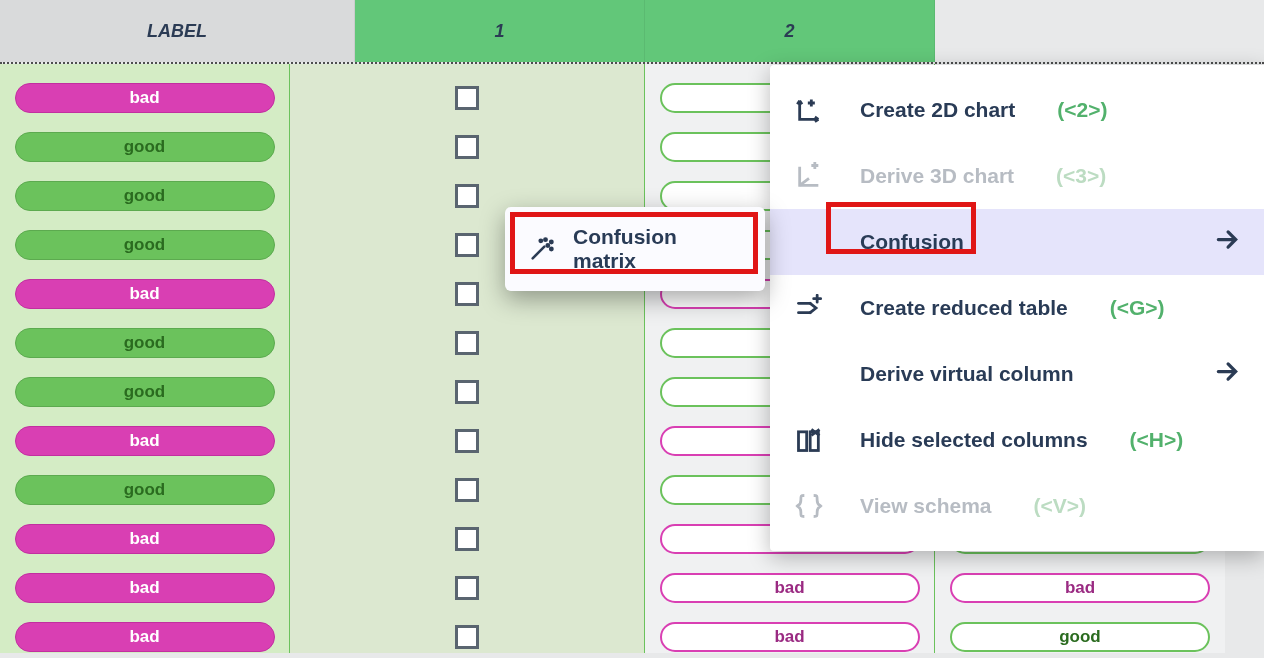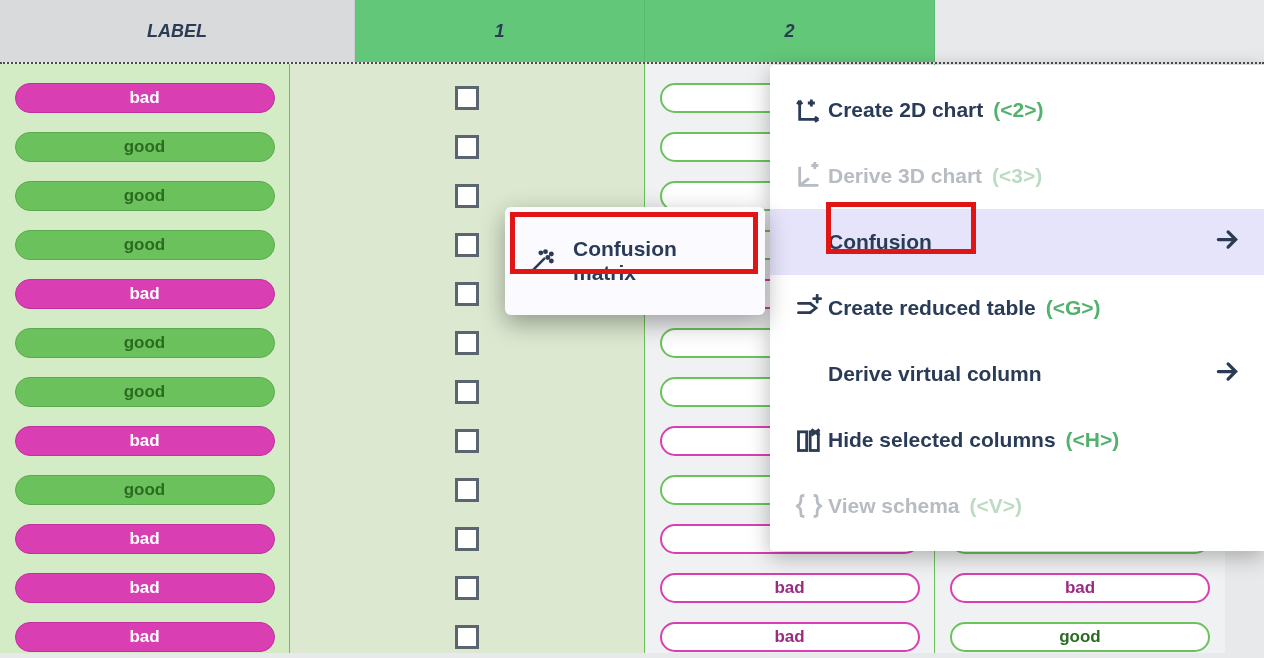--- a/index.html
+++ b/index.html
@@ -123,21 +123,21 @@
     padding:12px 0;
     z-index:5;
   }
   .mitem{
     height:66px;
     display:flex;
     align-items:center;
     padding:0 28px 0 24px;
     font-size:21px;
     font-weight:600;
-    gap:4px;
+    gap:36px;
     position:relative;
   }
   .mitem.highlight{background:var(--hilite);}
   .mitem.disabled{color:var(--muted);}
   .mitem .mlabel{flex:0 0 auto;}
   .mitem .shortcut{color:var(--shortcut);font-weight:700;margin-left:6px;}
   .mitem.disabled .shortcut{color:#bcdcc2;}
   .mitem .arrow{position:absolute;right:24px;top:50%;transform:translateY(-50%);}
   .micon{width:30px;height:30px;display:flex;align-items:center;justify-content:center;flex-shrink:0;}
   .spacer-icon{width:30px;flex-shrink:0;}
@@ -152,21 +152,21 @@
   .submenu{
     position:absolute;
     left:505px;
     top:207px;
     width:260px;
     background:#fbfbff;
     border-radius:6px;
     box-shadow:0 8px 24px rgba(0,0,0,.35);
     z-index:8;
     display:flex;align-items:center;
-    padding:30px 22px;
+    padding:18px 22px;
     gap:16px;
     font-size:21px;font-weight:600;color:var(--navy);
   }
 </style>
 </head>
 <body>
 
 <div class="table">
 
   <div class="headers">

